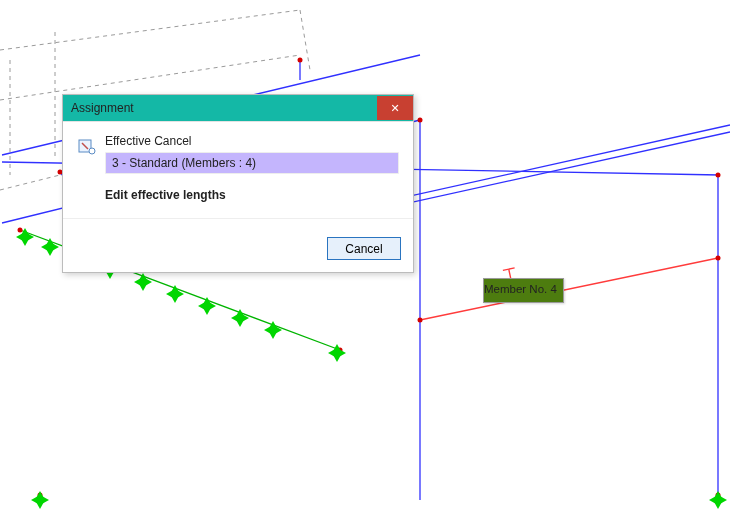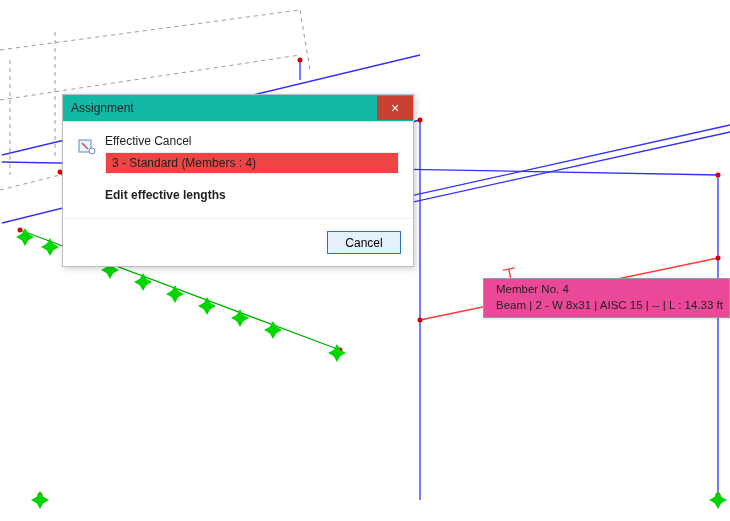--- a/index.html
+++ b/index.html
@@ -8,28 +8,28 @@
   
   .dialog{position:absolute;left:62px;top:94px;width:350px;background:#fff;border:1px solid #bcbcbc;box-shadow:2px 2px 6px rgba(0,0,0,.18);}
   .titlebar{display:flex;align-items:center;justify-content:space-between;height:26px;padding:0 0 0 8px;background:#14b8a6;border-bottom:1px solid #e3e3e3;}
   .titlebar .title{font-size:12px;}
   .closebtn{width:36px;height:24px;background:#c84031;color:#fff;display:flex;align-items:center;justify-content:center;cursor:pointer;font-size:11px;line-height:1;}
   .dlgbody{padding:12px 14px 8px 14px;}
   .sectionrow{display:flex;align-items:flex-start;gap:8px;}
   .secticon{width:20px;height:20px;display:inline-block;flex:0 0 20px;margin-top:2px;}
   .sectright{flex:1;}
   .secttitle{font-size:12px;margin-bottom:4px;}
-  .listbox{background:#ef4444;border:1px solid #ededed;padding:3px 6px;font-size:12px;border-radius:1px;}
+  .listbox{background:#c4b5fd;border:1px solid #ededed;padding:3px 6px;font-size:12px;border-radius:1px;}
   .instr{margin-top:14px;margin-left:28px;}
   .instr .bold{font-weight:600;font-size:12px;}
   .instr .sub{font-size:12px;color:#333;}
-  .btnrow{display:flex;justify-content:flex-end;padding:12px 12px 12px 12px;border-top:1px solid #eee;margin-top:8px;}
+  .btnrow{display:flex;justify-content:flex-end;padding:18px 12px 12px 12px;border-top:1px solid #eee;margin-top:8px;}
   .btn{min-width:74px;height:23px;border:1px solid #2a74c0;background:#e6f0fb;padding:0 12px;font-size:12px;cursor:pointer;}
   
-  .tooltip{position:absolute;left:483px;top:278px;background:#ec4899;border:1px solid #9a9a9a;padding:3px 6px 4px 12px;font-size:11.5px;line-height:1.35;box-shadow:1px 1px 2px rgba(0,0,0,.15);}
+  .tooltip{position:absolute;left:483px;top:278px;background:#4d7c0f;border:1px solid #9a9a9a;padding:3px 6px 4px 0;font-size:11.5px;line-height:1.35;box-shadow:1px 1px 2px rgba(0,0,0,.15);}
   .tooltip .line1{font-weight:400;}
   .tooltip .line2{font-weight:400;color:#222;}
 </style>
 </head>
 <body>
 
 <div class="viewport">
 
   <svg class="model" viewBox="0 0 730 521">
 
@@ -104,21 +104,20 @@
     <use href="#sup" x="207" y="306"></use>
     <use href="#sup" x="240" y="318"></use>
     <use href="#sup" x="273" y="330"></use>
     <use href="#sup" x="337" y="353"></use>
     <use href="#sup" x="40" y="500"></use>
     <use href="#sup" x="718" y="500"></use>
   </svg>
 
   <div class="tooltip">
     <div class="line1">Member No. 4</div>
-    <div class="line2">Beam | 2 - W 8x31 | AISC 15 | -- | L : 14.33 ft</div>
   </div>
 
   <div class="dialog">
     <div class="titlebar">
       <span class="title">Assignment</span>
       <div class="closebtn">
         <span>✕</span>
       </div>
     </div>
     <div class="dlgbody">

